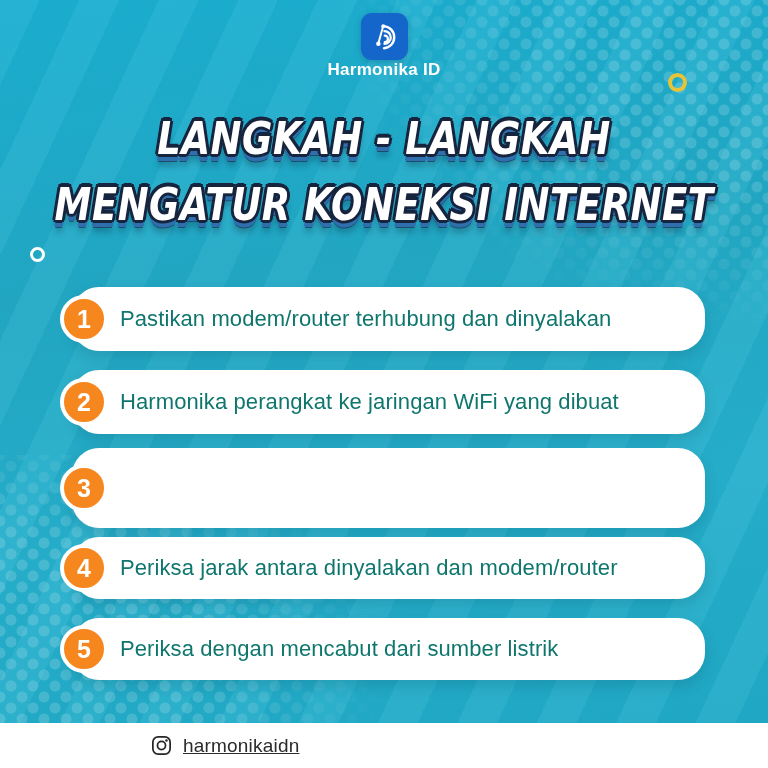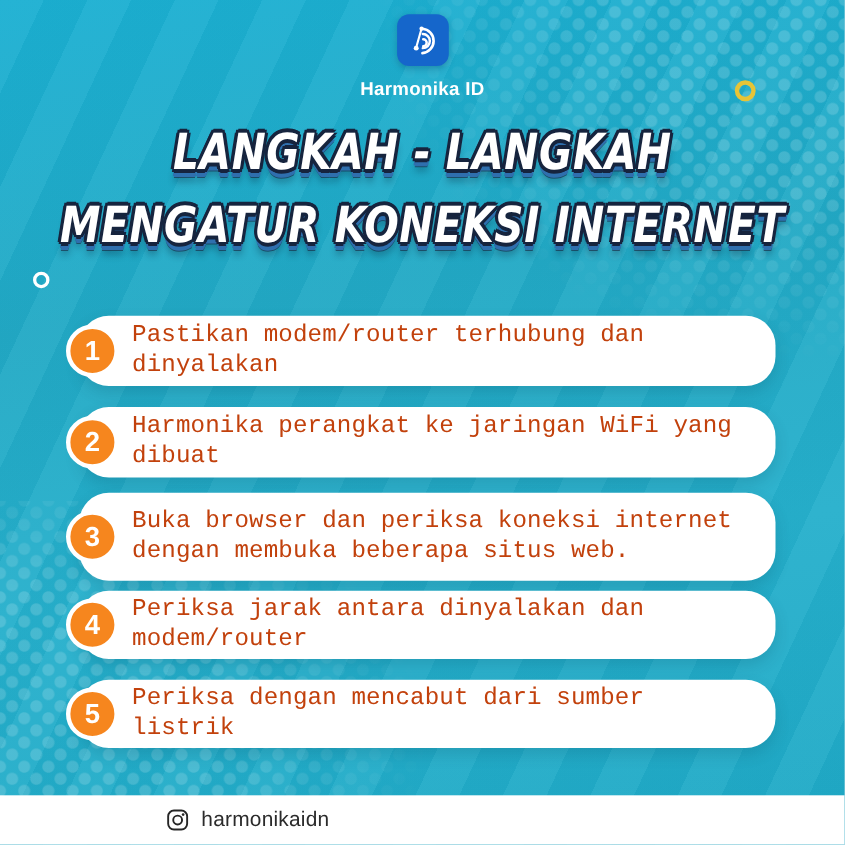--- a/index.html
+++ b/index.html
@@ -38,21 +38,21 @@
   .ring-yellow{left:668px;top:73px;width:11px;height:11px;border:4px solid #e7c437;}
   .ring-white{left:30px;top:247px;width:9px;height:9px;border:3px solid #ffffff;}
 
   
   .brand{position:absolute;top:13px;left:0;width:100%;display:flex;flex-direction:column;align-items:center;}
   .logo-box{
     width:47px;height:47px;border-radius:11px;background:#1566cb;
     display:flex;align-items:center;justify-content:center;
     box-shadow:0 2px 6px rgba(0,40,80,.25);
   }
-  .brand-name{margin-top:11px;color:#ffffff;font-size:17px;font-weight:600;letter-spacing:.3px;}
+  .brand-name{margin-top:0;color:#ffffff;font-size:17px;font-weight:600;letter-spacing:.3px;}
 
   
   .title{position:absolute;top:106px;left:0;width:100%;margin:0;text-align:center;}
   .title-line{
     display:block;line-height:66px;
     font-family:"DejaVu Sans","Liberation Sans",sans-serif;
     font-weight:bold;font-style:italic;font-size:37px;letter-spacing:.5px;
     color:#ffffff;transform:scaleY(1.22);
     text-shadow:
       -3px 0 0 #16243e, 3px 0 0 #16243e, 0 -3px 0 #16243e, 0 3px 0 #16243e,
@@ -74,31 +74,31 @@
   .step-3{top:448px;height:80px;}
   .step-4{top:537px;height:62px;}
   .step-5{top:618px;height:62px;}
   .badge{
     position:absolute;left:-12px;top:50%;transform:translateY(-50%);
     width:40px;height:40px;border-radius:50%;
     background:#f6861e;border:4px solid #ffffff;
     display:flex;align-items:center;justify-content:center;
     color:#ffffff;font-size:25px;font-weight:bold;
   }
-  .step-text{font-size:22px;line-height:1.22;color:#c2410c;letter-spacing:.1px;font-family:Liberation Mono, monospace;}
+  .step-text{font-size:22px;line-height:1.22;color:#0f766e;letter-spacing:.1px;}
 
   
   .footer{
     position:absolute;left:0;bottom:0;width:100%;height:45px;background:#ffffff;
     display:flex;align-items:center;justify-content:space-between;
     box-sizing:border-box;padding:0 118px 0 150px;
   }
   .contact{display:flex;align-items:center;gap:10px;}
   .contact svg{display:block;}
-  .contact-label{font-size:19px;color:#2b2b2b;letter-spacing:.2px;}
+  .contact-label{font-size:19px;color:#2b2b2b;letter-spacing:.2px;text-decoration:underline;}
 </style>
 </head>
 <body>
 
 <div class="poster">
 
   <div class="dots dots-tr"></div>
   <div class="dots dots-bl"></div>
   <div class="ring ring-yellow"></div>
   <div class="ring ring-white"></div>
@@ -126,21 +126,20 @@
     <div class="step step-1">
       <div class="badge">1</div>
       <div class="step-text">Pastikan modem/router terhubung dan dinyalakan</div>
     </div>
     <div class="step step-2">
       <div class="badge">2</div>
       <div class="step-text">Harmonika perangkat ke jaringan WiFi yang dibuat</div>
     </div>
     <div class="step step-3">
       <div class="badge">3</div>
-      <div class="step-text">Buka browser dan periksa koneksi internet dengan membuka beberapa situs web.</div>
     </div>
     <div class="step step-4">
       <div class="badge">4</div>
       <div class="step-text">Periksa jarak antara dinyalakan dan modem/router</div>
     </div>
     <div class="step step-5">
       <div class="badge">5</div>
       <div class="step-text">Periksa dengan mencabut dari sumber listrik</div>
     </div>
   </section>

